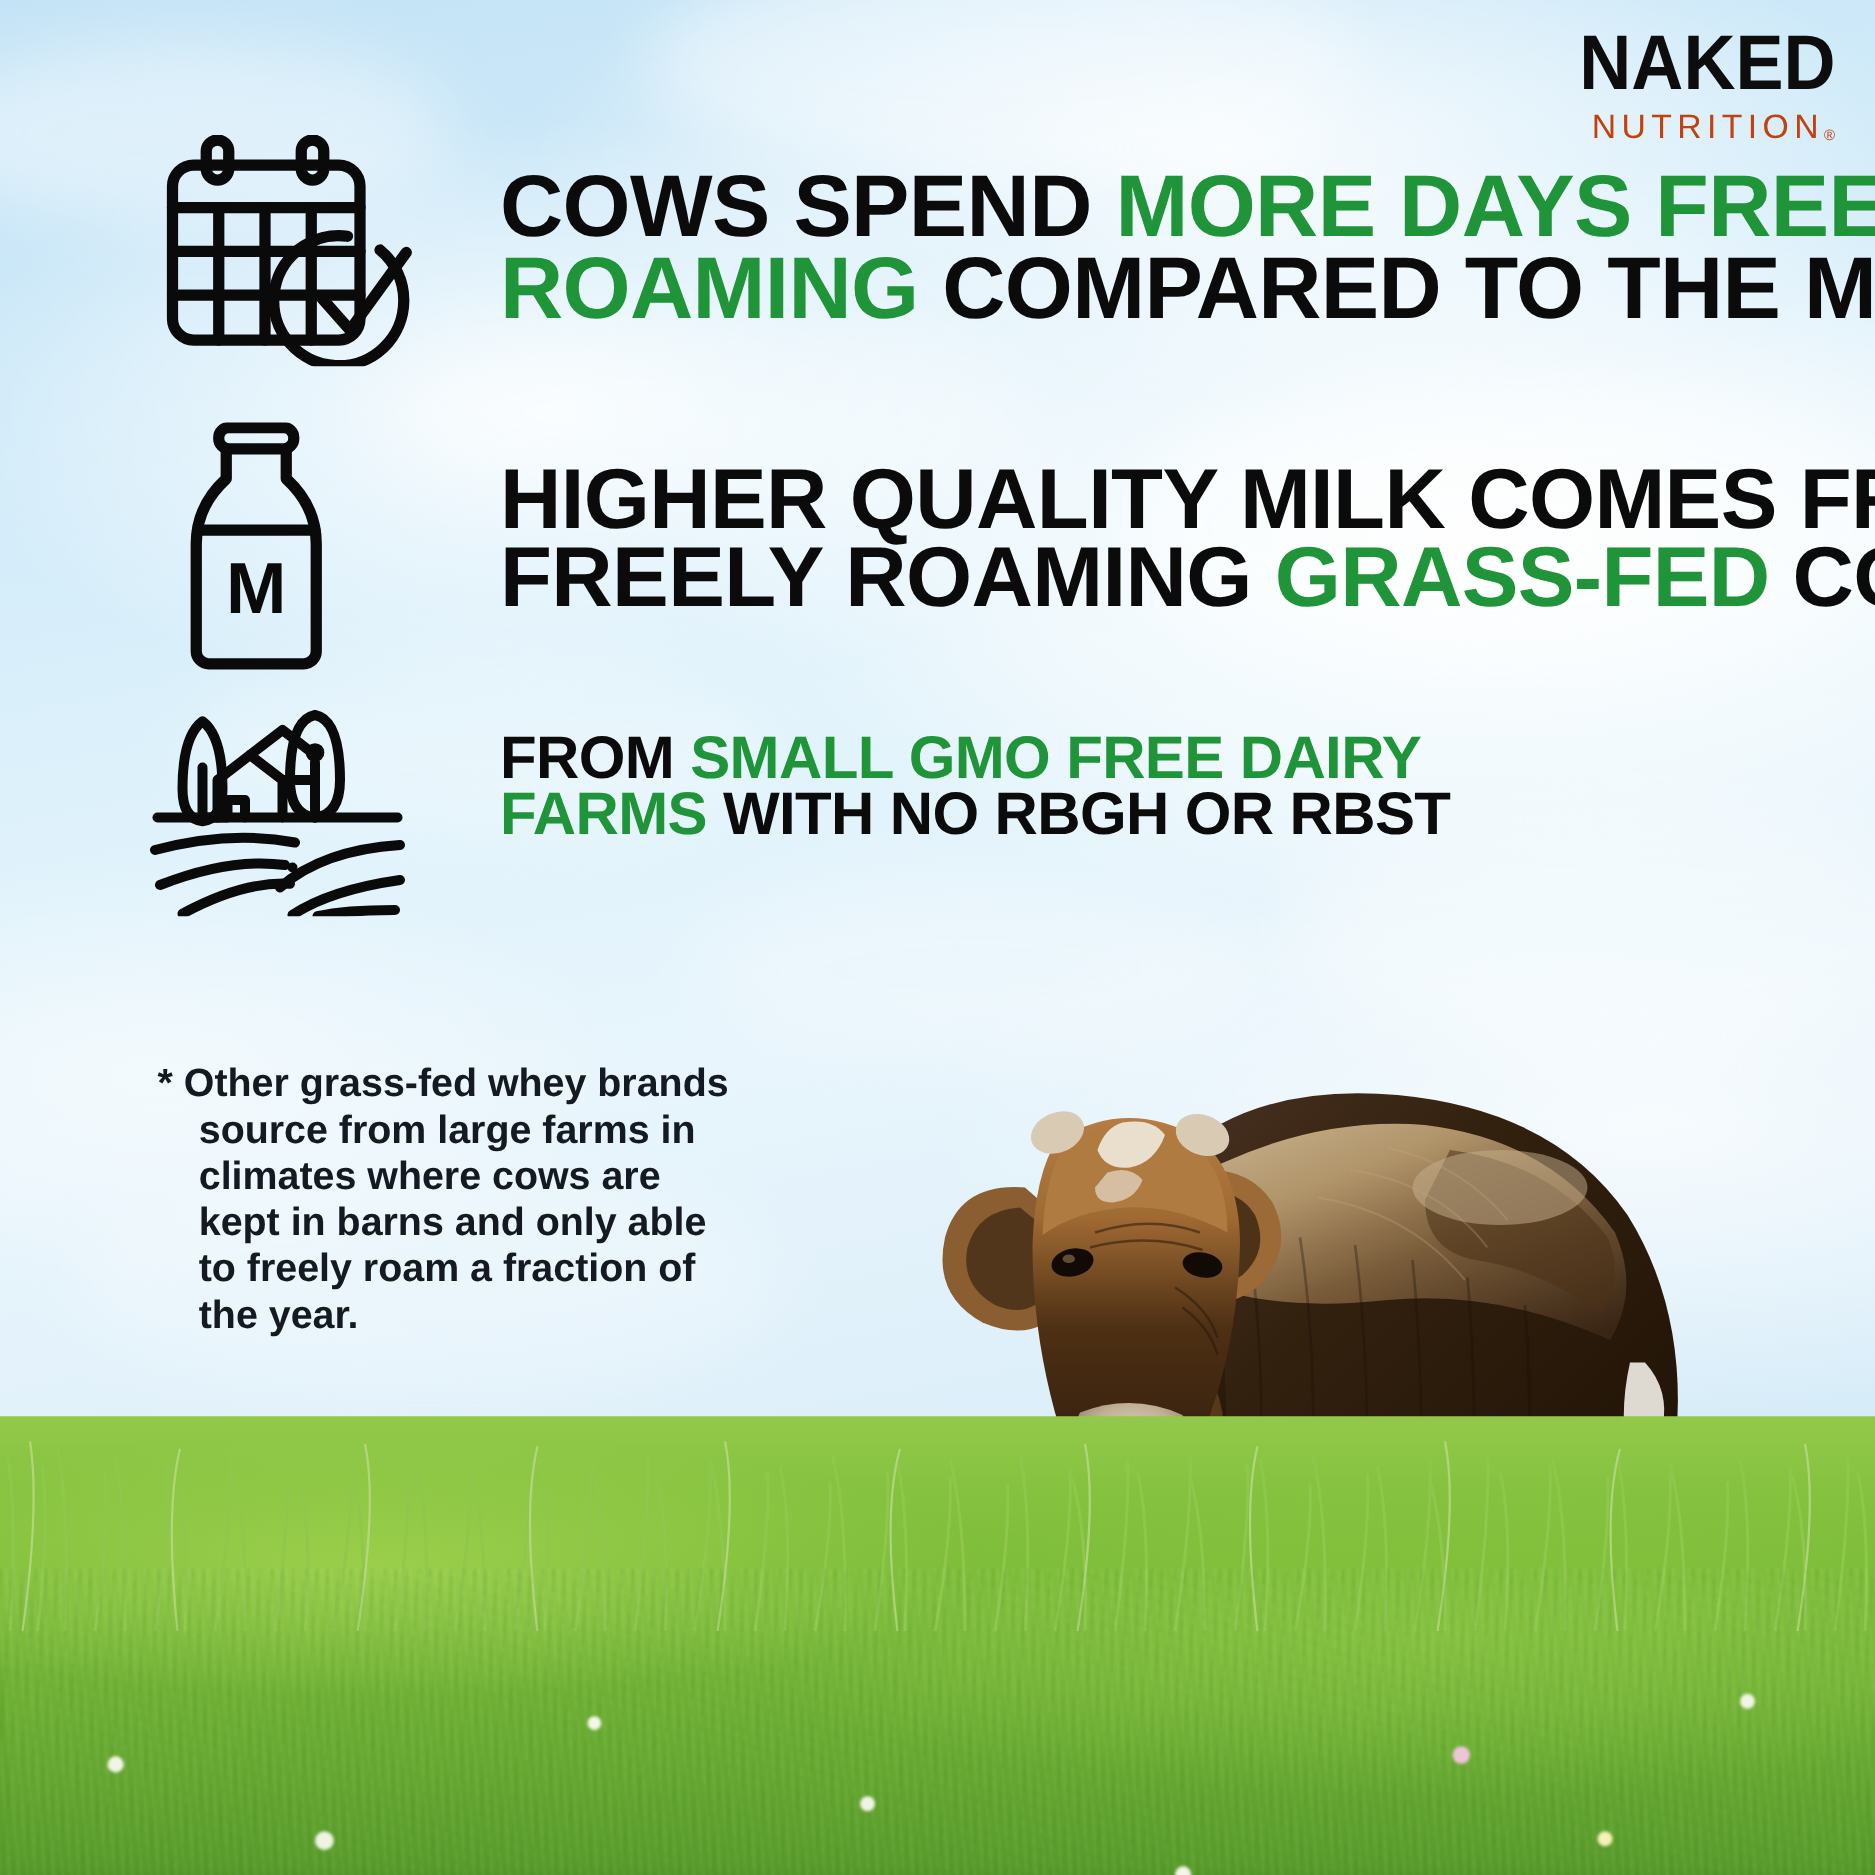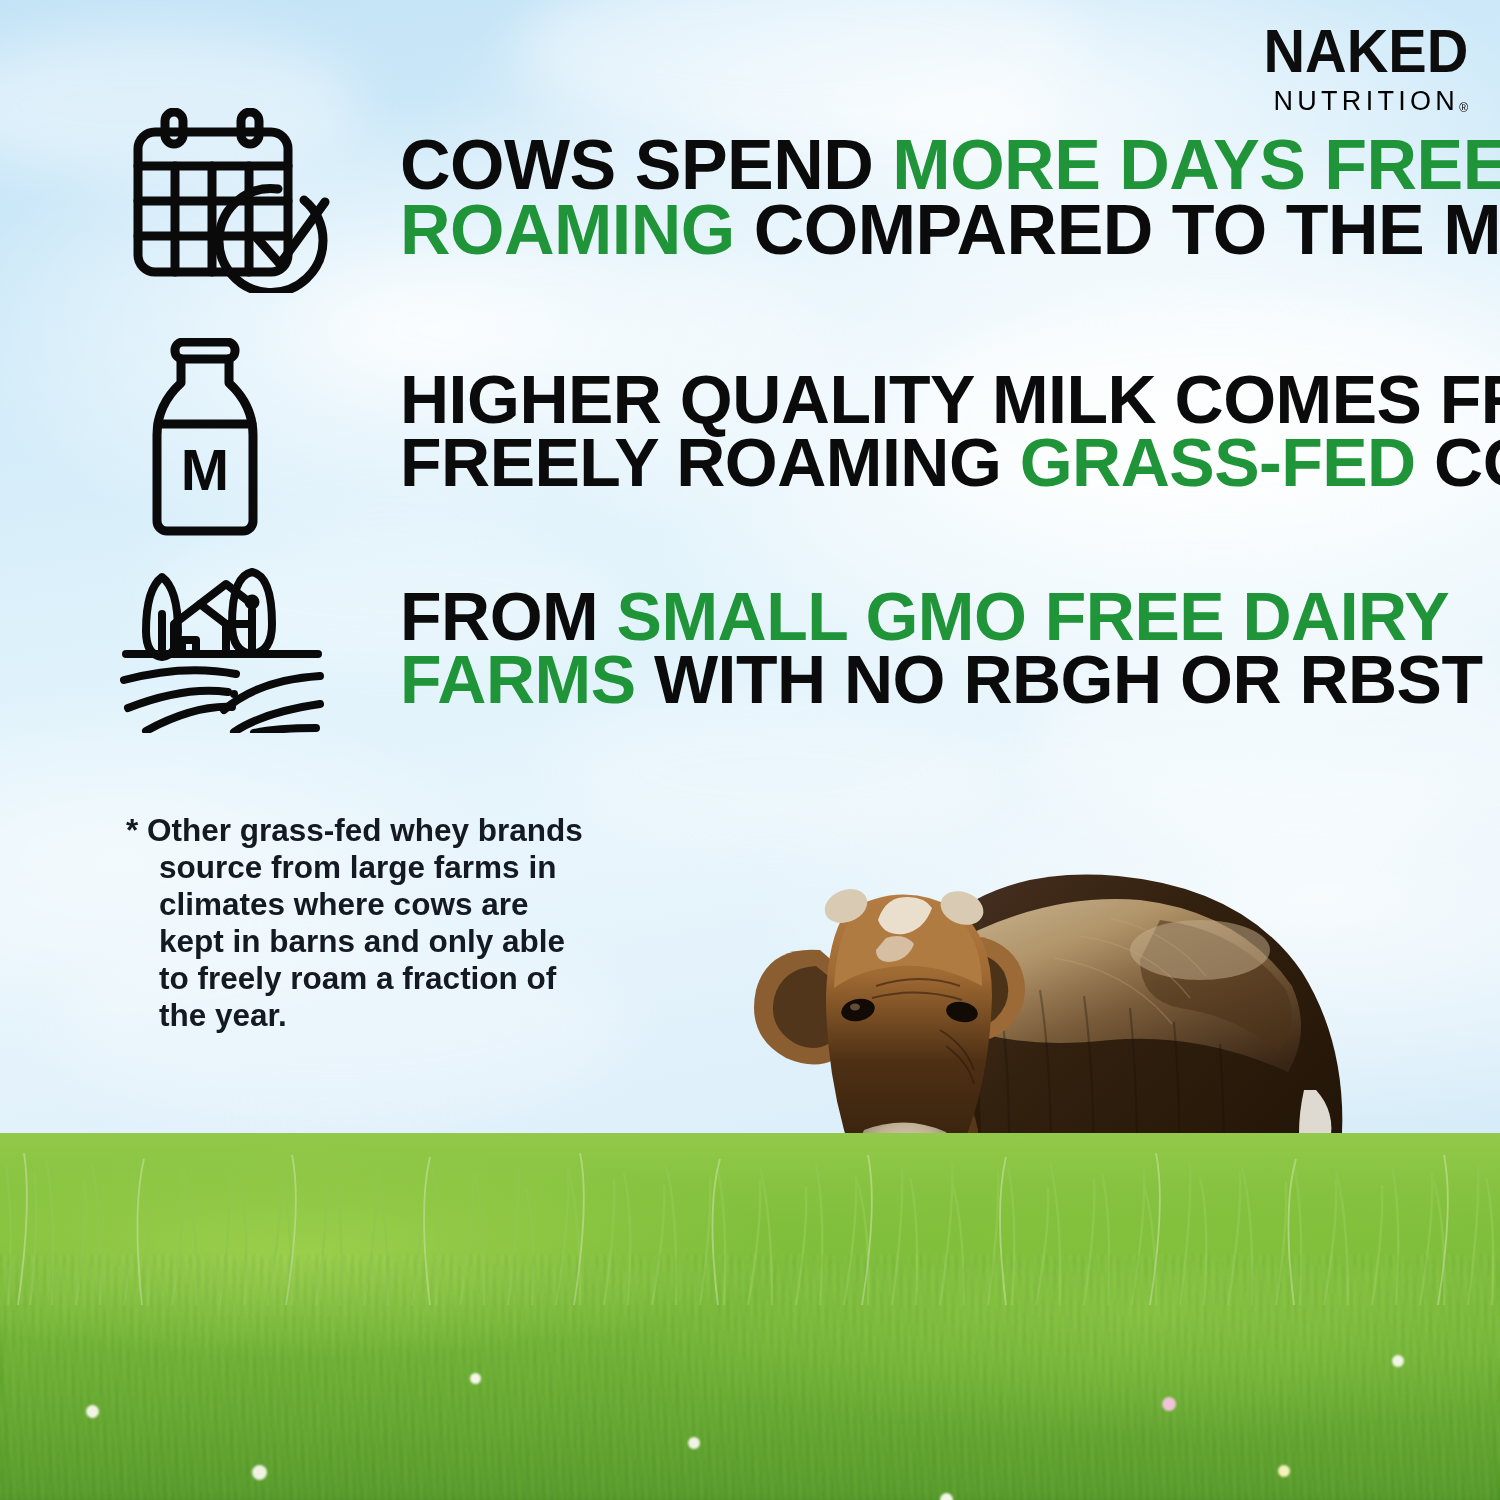--- a/index.html
+++ b/index.html
@@ -46,47 +46,47 @@
 
   
   .cow { position:absolute; left:640px; top:800px; width:720px; height:560px; }
 
   
   .logo { position:absolute; right:32px; top:22px; text-align:right; }
   .logo-main { font-family:"Liberation Sans", sans-serif; font-weight:bold;
     font-size:62px; line-height:.95; letter-spacing:0px; color:#0d0d0d;
     transform:scaleX(.93); transform-origin:right center; }
   .logo-sub { font-family:"Liberation Sans", sans-serif; font-weight:normal;
-    font-size:27px; letter-spacing:4.3px; color:#000000; margin-top:5px;
+    font-size:27px; letter-spacing:4.3px; color:#c2410c; margin-top:5px;
     white-space:nowrap; }
   .logo-sub .reg { font-size:12px; vertical-align:-2px; letter-spacing:0; }
 
   
   .hl { position:absolute; left:400px; width:1060px;
     font-family:"Liberation Sans Narrow","Liberation Sans", sans-serif;
     font-weight:bold; color:#0b0b0b; line-height:.93;
     letter-spacing:-0.5px; text-transform:uppercase; }
   .hl span { display:inline; }
   .hl .g { color:#1f9438; }
   .hl-line { display:block; transform:scaleX(.70); transform-origin:left center; white-space:nowrap; }
   #hl1 { top:133px; font-size:70px; }
   #hl2 { top:368px; font-size:68px; }
-  #hl3 { top:585px; font-size:68px; }
+  #hl3 { top:585px; font-size:48px; }
 
   
   .icon { position:absolute; }
   #icon-cal  { left:128px; top:108px;  width:205px; height:185px; }
   #icon-milk { left:145px; top:338px;  width:120px; height:200px; }
   #icon-farm { left:120px; top:568px;  width:205px; height:165px; }
 
   
   .footnote { position:absolute; left:126px; top:812px; width:470px;
     font-family:"Liberation Sans", sans-serif; font-weight:bold;
     font-size:31.5px; line-height:1.175; color:#141922; }
-  .footnote .fn-body { display:block; padding-left:33px; text-indent:-33px; }
+  .footnote .fn-body { display:block; padding-left:33px; text-indent:-33px;margin-top:36px; }
 </style>
 </head>
 <body>
 
 <div id="stage">
 
   <div class="sky">
     <div class="cloudwisp" style="left:-60px;  top:30px;   width:420px; height:150px; opacity:.55;"></div>
     <div class="cloudwisp" style="left:520px;  top:-40px;  width:560px; height:180px; opacity:.50;"></div>
     <div class="cloudwisp" style="left:300px;  top:250px;  width:520px; height:160px; opacity:.45;"></div>

